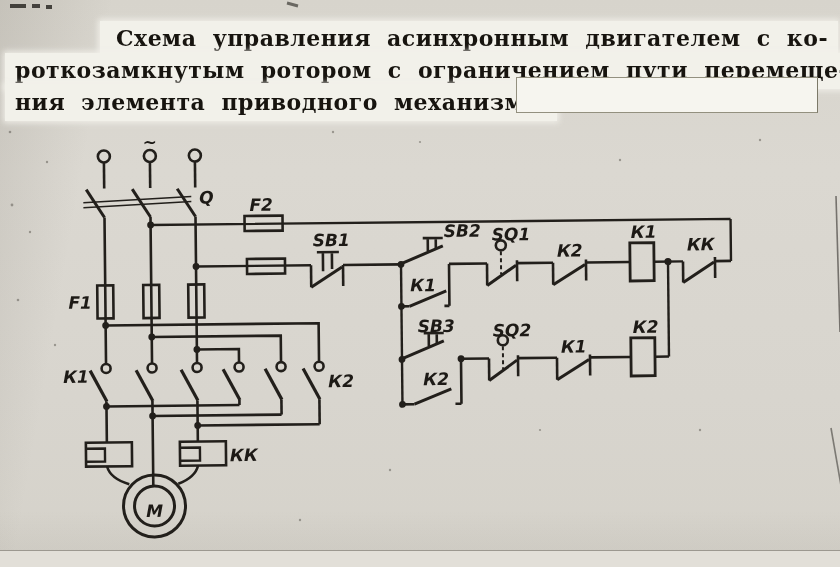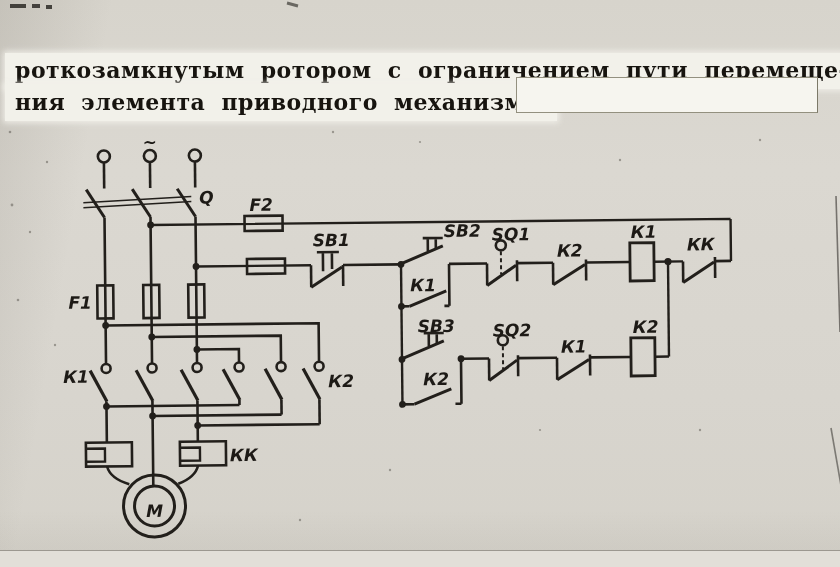--- a/index.html
+++ b/index.html
@@ -28,20 +28,21 @@
   svg{position:absolute;left:0;top:0;}
   .ink{stroke:#221f1b;fill:none;}
   .lbl{font-family:"DejaVu Sans",sans-serif;font-style:italic;font-weight:bold;
        font-size:17px;fill:#1d1a16;stroke:none;}
 </style>
 </head>
 <body>
 
 <div class="page">
 
+  <div class="title-line" style="left:100px;top:21px;padding-left:16px;">Схема управления асинхронным двигателем с ко-</div>
   <div class="title-line" style="left:5px;top:53px;">роткозамкнутым ротором с ограничением пути перемеще-</div>
   <div class="title-line" style="left:5px;top:85px;">ния элемента приводного механизма.</div>
   <div class="empty-box"></div>
   <div class="bottom-strip"></div>
 
   <svg width="840" height="567" viewBox="0 0 840 567">
 
     <g class="ink" stroke-width="2">
       <path d="M10 6 H26 M32 6 H40 M46 7 H52" stroke-width="4" opacity=".8"></path>
       <path d="M287 3 L298 6" stroke-width="3" opacity=".6"></path>

